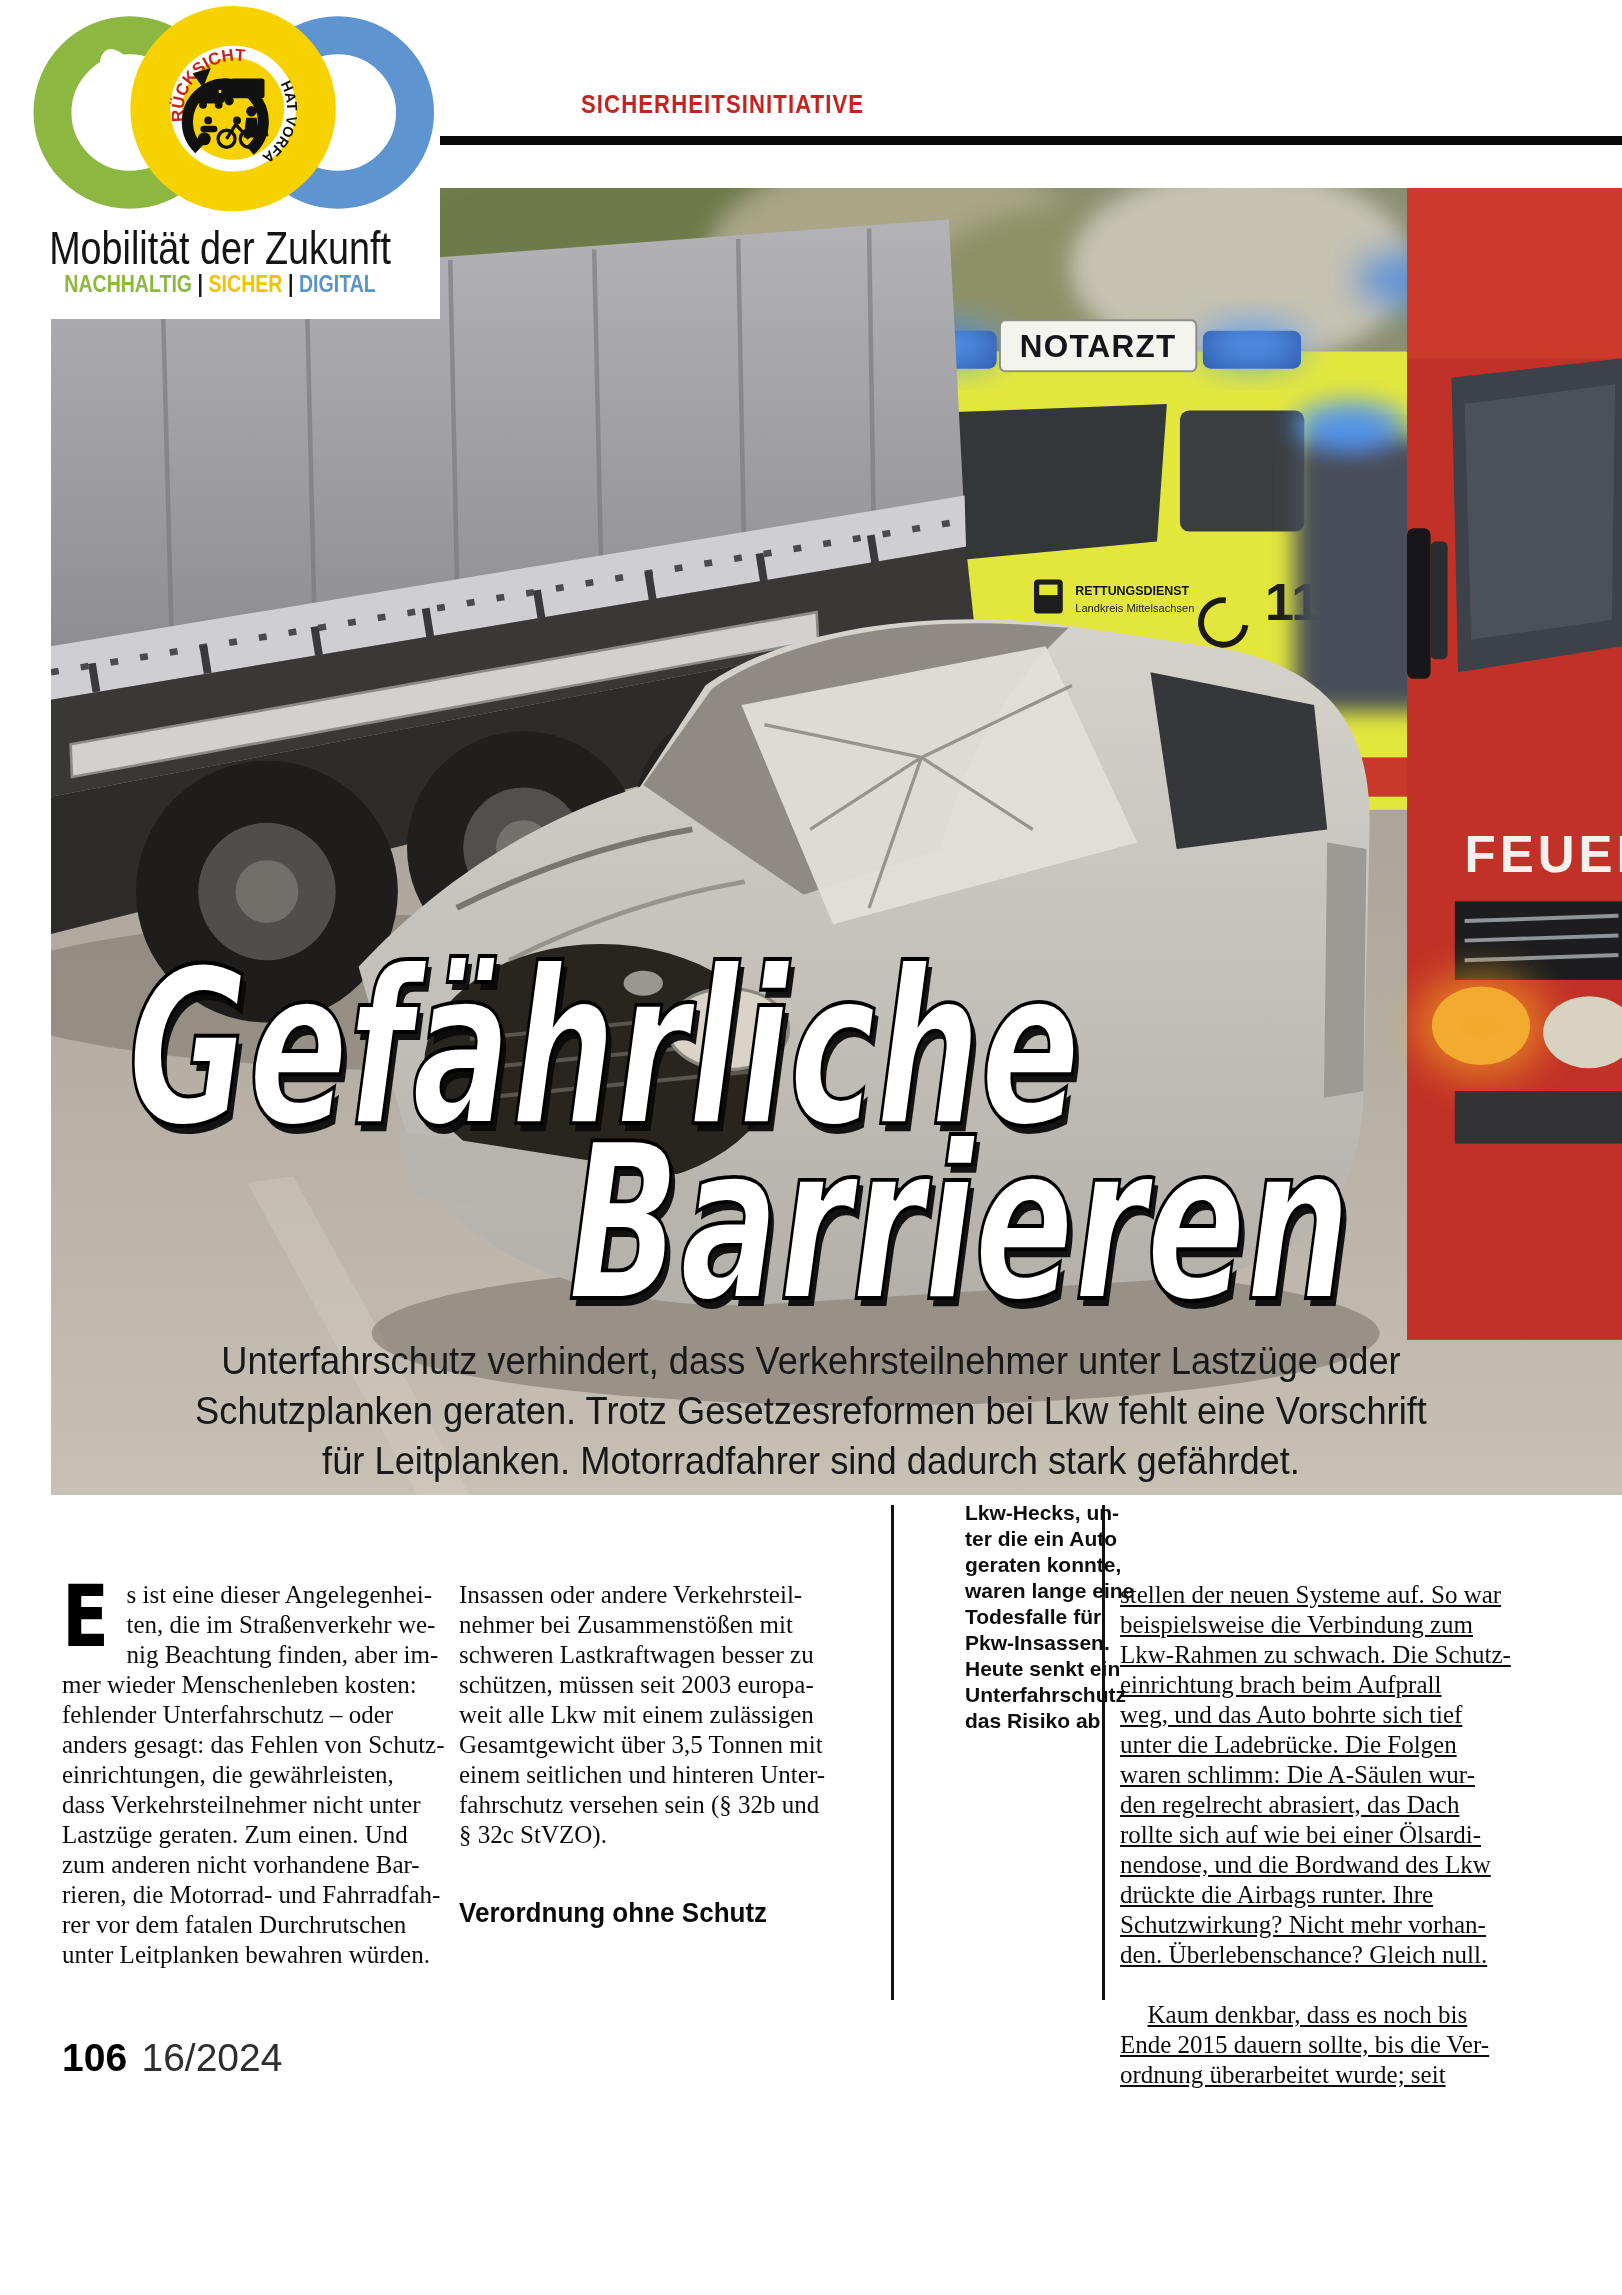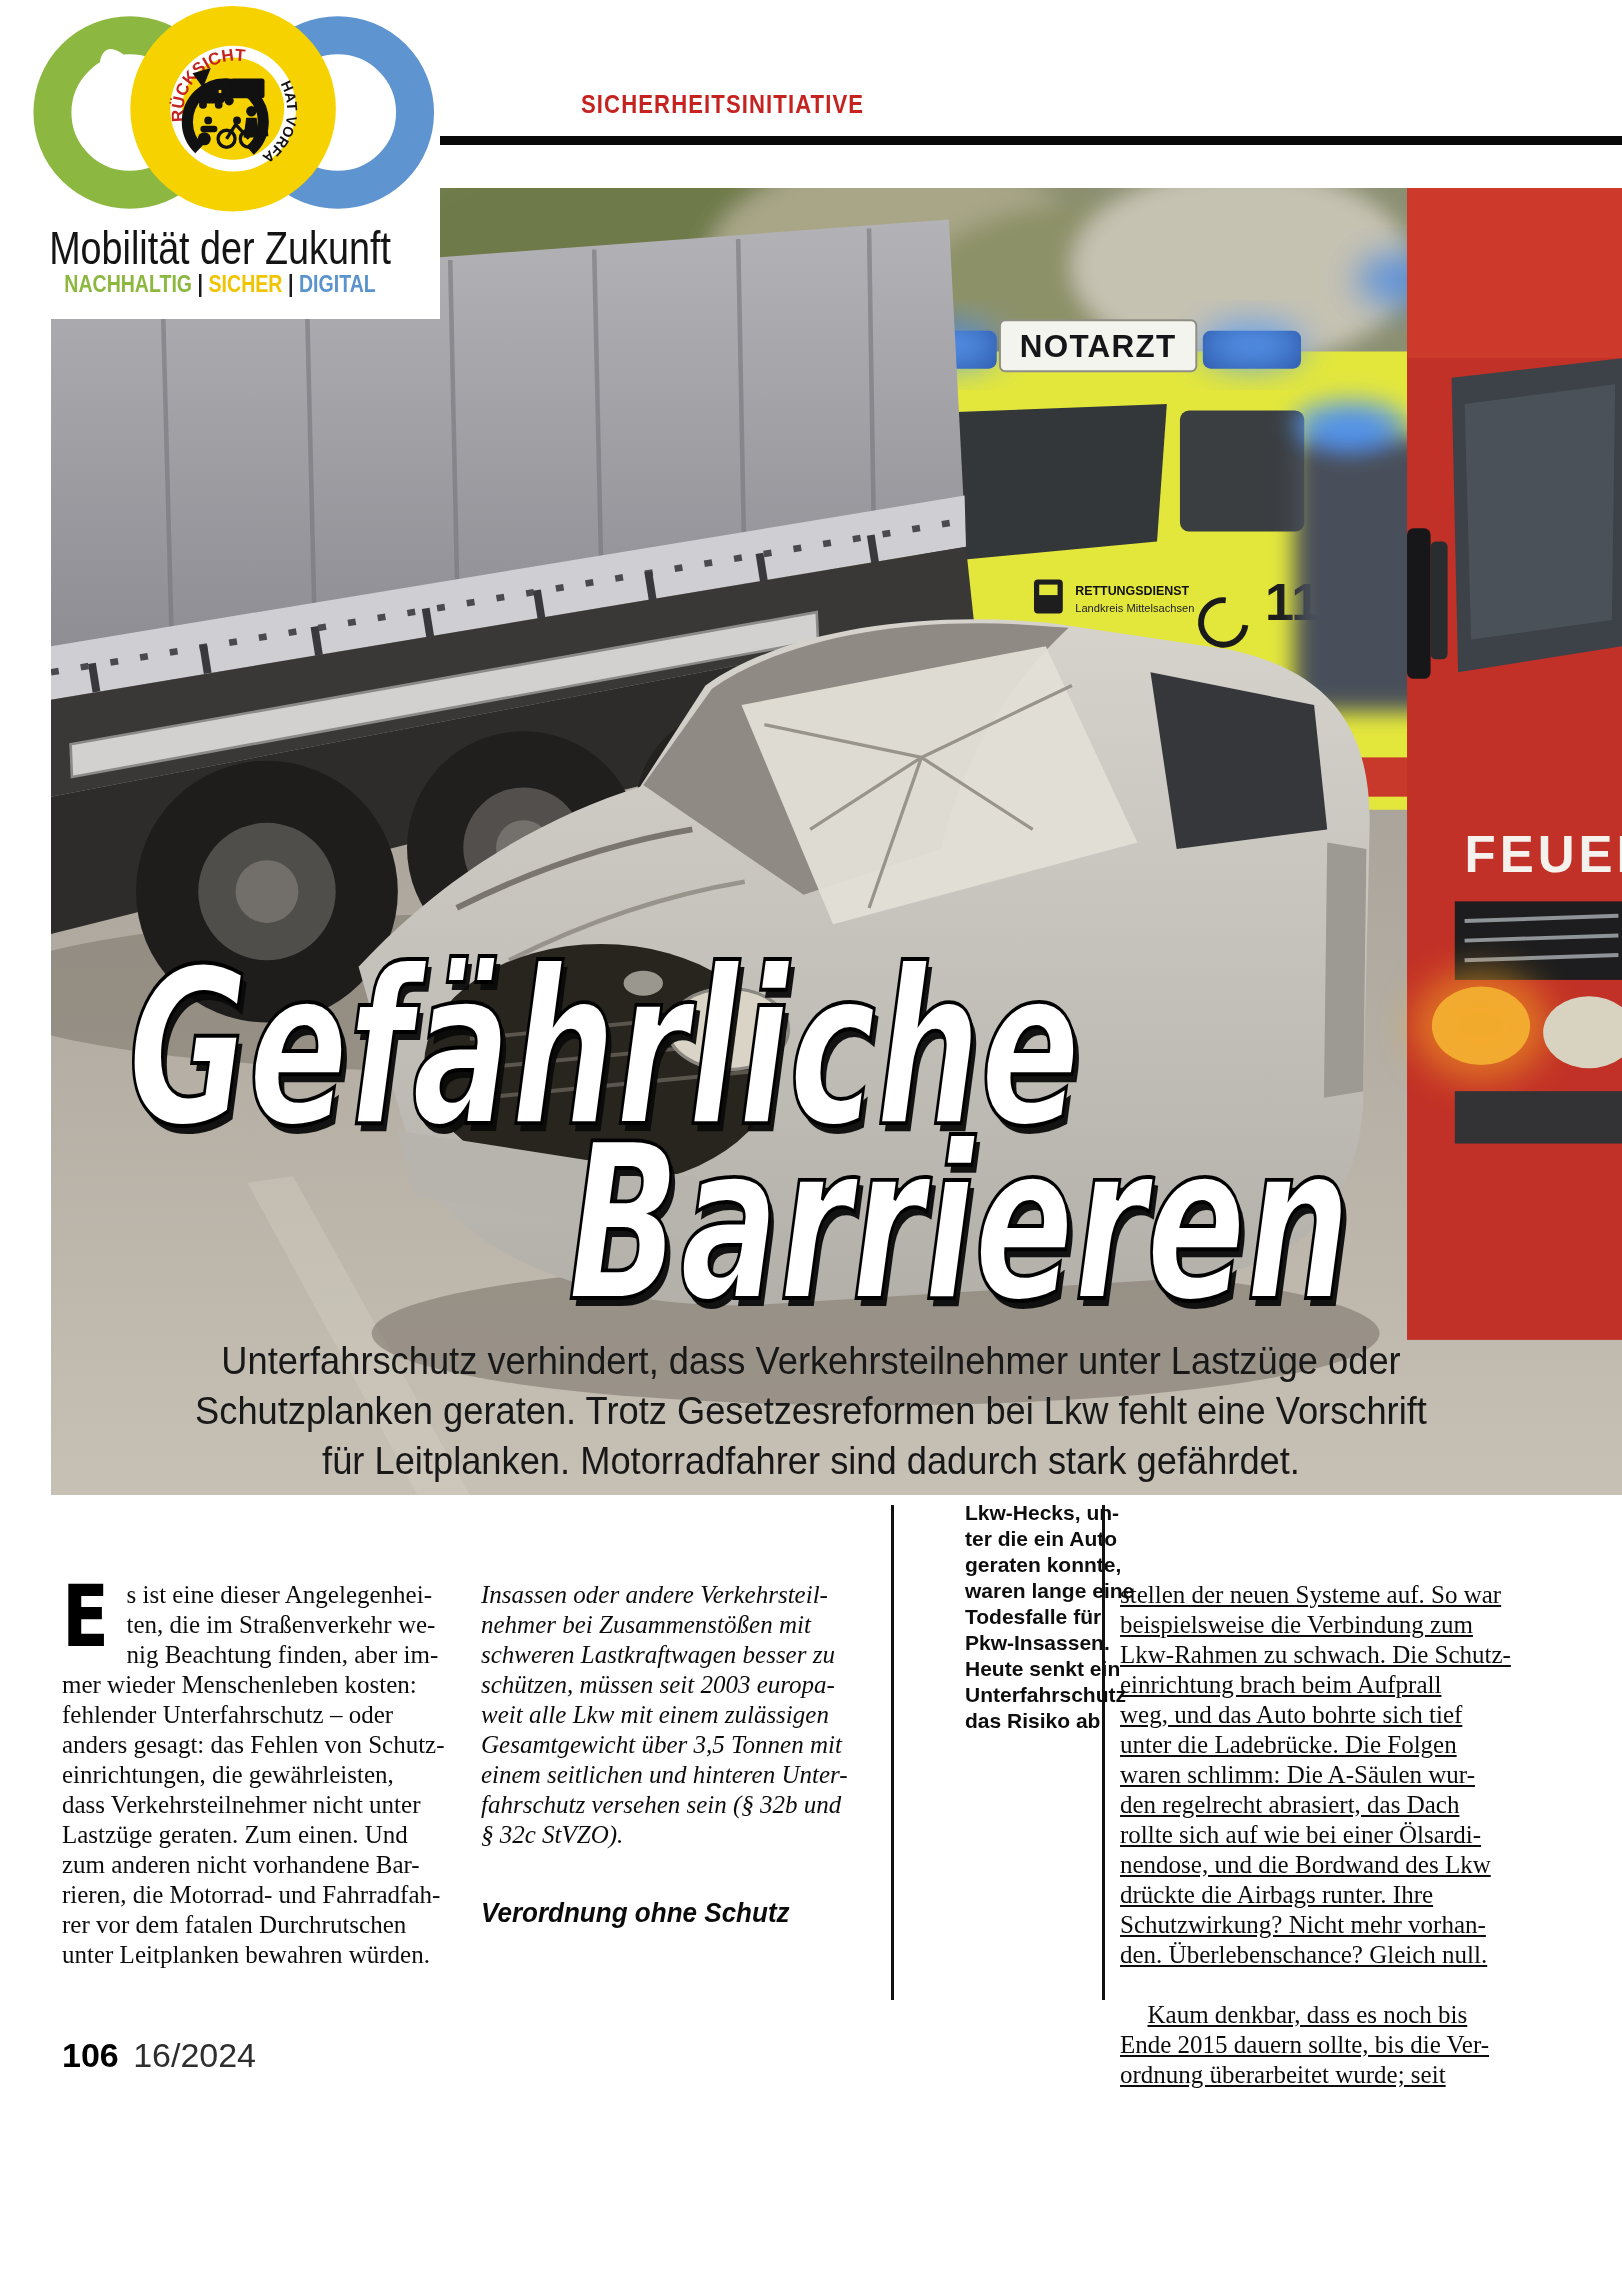--- a/index.html
+++ b/index.html
@@ -36,39 +36,39 @@
   
   .standfirst{position:absolute;left:48px;top:1336px;width:1526px;z-index:3;
               text-align:center;white-space:pre-line;color:#181818;
               font-size:39px;line-height:50px;font-weight:400;
               transform:scaleX(.93);transform-origin:center top;}
 
   
   .bodytext{font-family:"Liberation Serif",serif;font-size:25px;line-height:30px;color:#0c0c0c;
             white-space:pre-line;}
   .col1{position:absolute;left:62px;top:1550px;width:399px;}
-  .col2{position:absolute;left:481px;top:1550px;width:396px;font-style:italic;}
+  .col2{position:absolute;left:459px;top:1550px;width:396px;}
   .col3{position:absolute;left:1120px;top:1550px;width:396px;text-decoration:underline;}
   .p2{text-indent:27.5px;}
   .dropcap{float:left;width:54px;height:65px;margin:5.2px 10.5px 0 0;
            font-family:"DejaVu Sans",sans-serif;font-weight:800;font-size:86px;line-height:63px;
            color:#000;transform:scaleX(.8);transform-origin:left top;}
   .subhead{font-family:"Liberation Sans",sans-serif;font-weight:bold;font-size:28px;
            line-height:31px;color:#0b0b0b;margin:17px 0 9.2px 0;transform:scaleX(.93);
            transform-origin:left top;white-space:nowrap;}
 
   
   .pq-rule{position:absolute;top:1505px;width:2.6px;height:495px;background:#111;}
   .pq-rule-left{left:891px;} .pq-rule-right{left:1102px;}
   .pullquote{position:absolute;left:965px;top:1500px;width:182px;
              font-family:"Liberation Sans",sans-serif;font-weight:bold;font-size:21px;
              line-height:26px;color:#0d0d0d;white-space:pre-line;}
 
   
-  .footer{position:absolute;left:62px;top:2036px;font-size:34px;color:#1c1c1c;}
+  .footer{position:absolute;left:62px;top:2036px;font-size:39px;color:#1c1c1c;}
   .footer .pageno{font-weight:bold;color:#000;}
   .footer .issue{margin-left:14.4px;font-weight:400;color:#2e2e2e;}
 </style>
 </head>
 <body>
 
 <div class="page">
 
   <div class="rubric">SICHERHEITSINITIATIVE</div>
   <div class="top-rule"></div>

